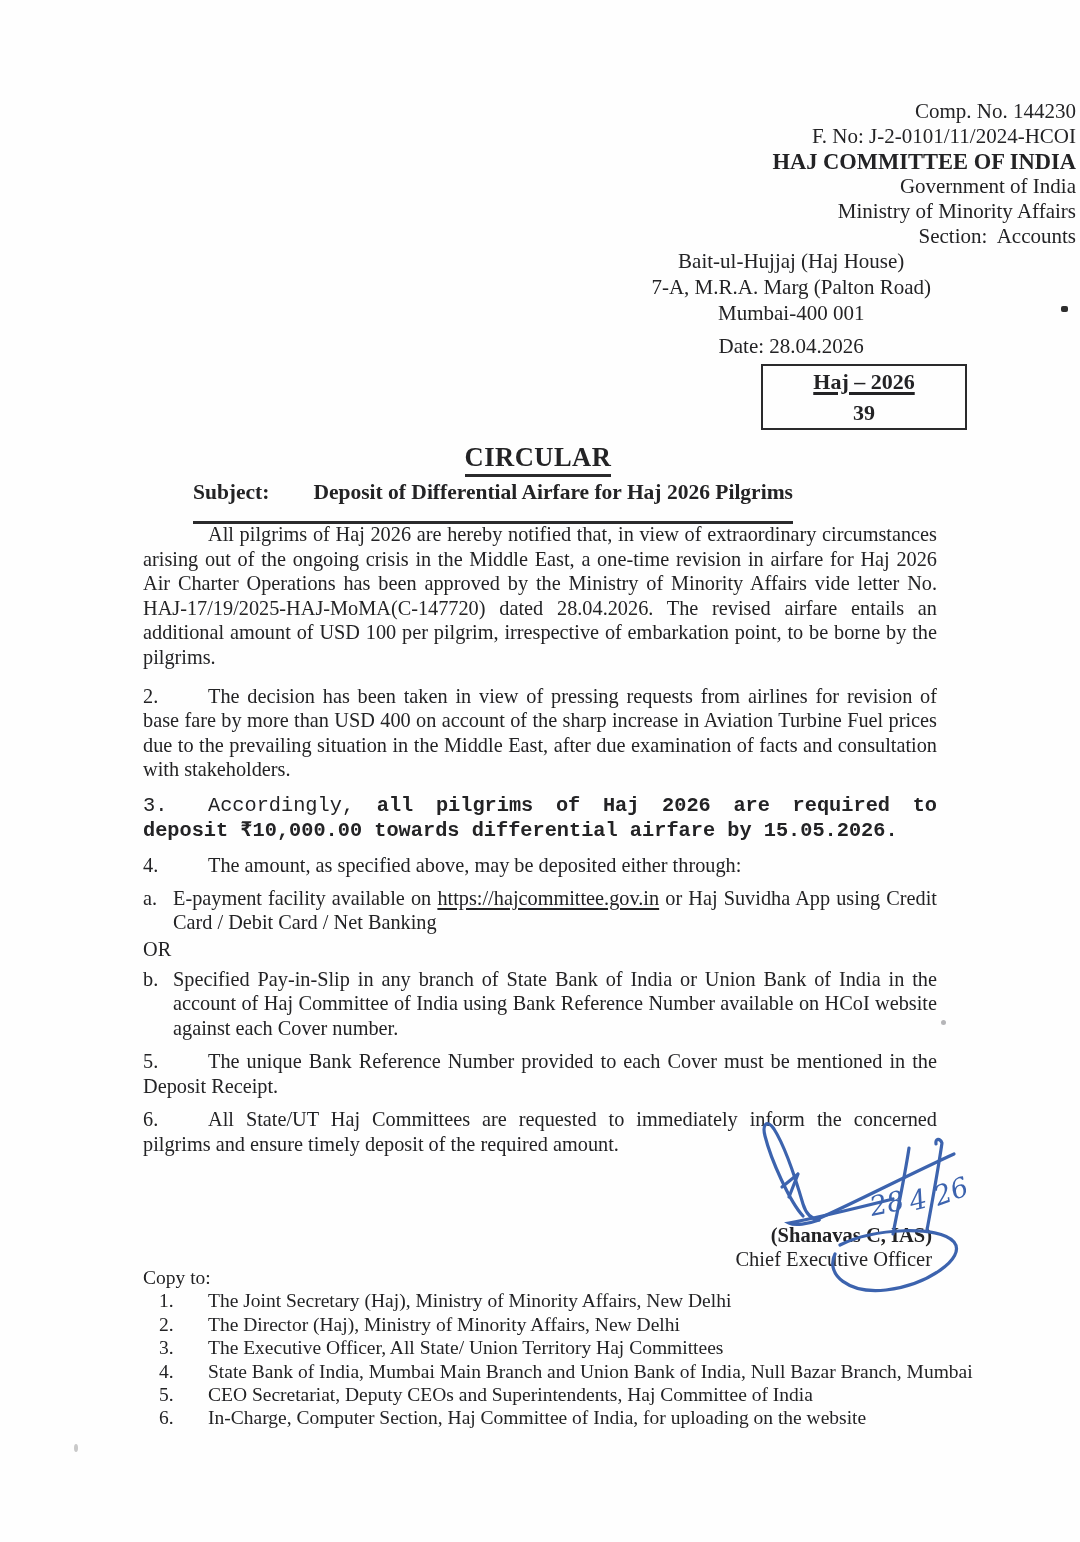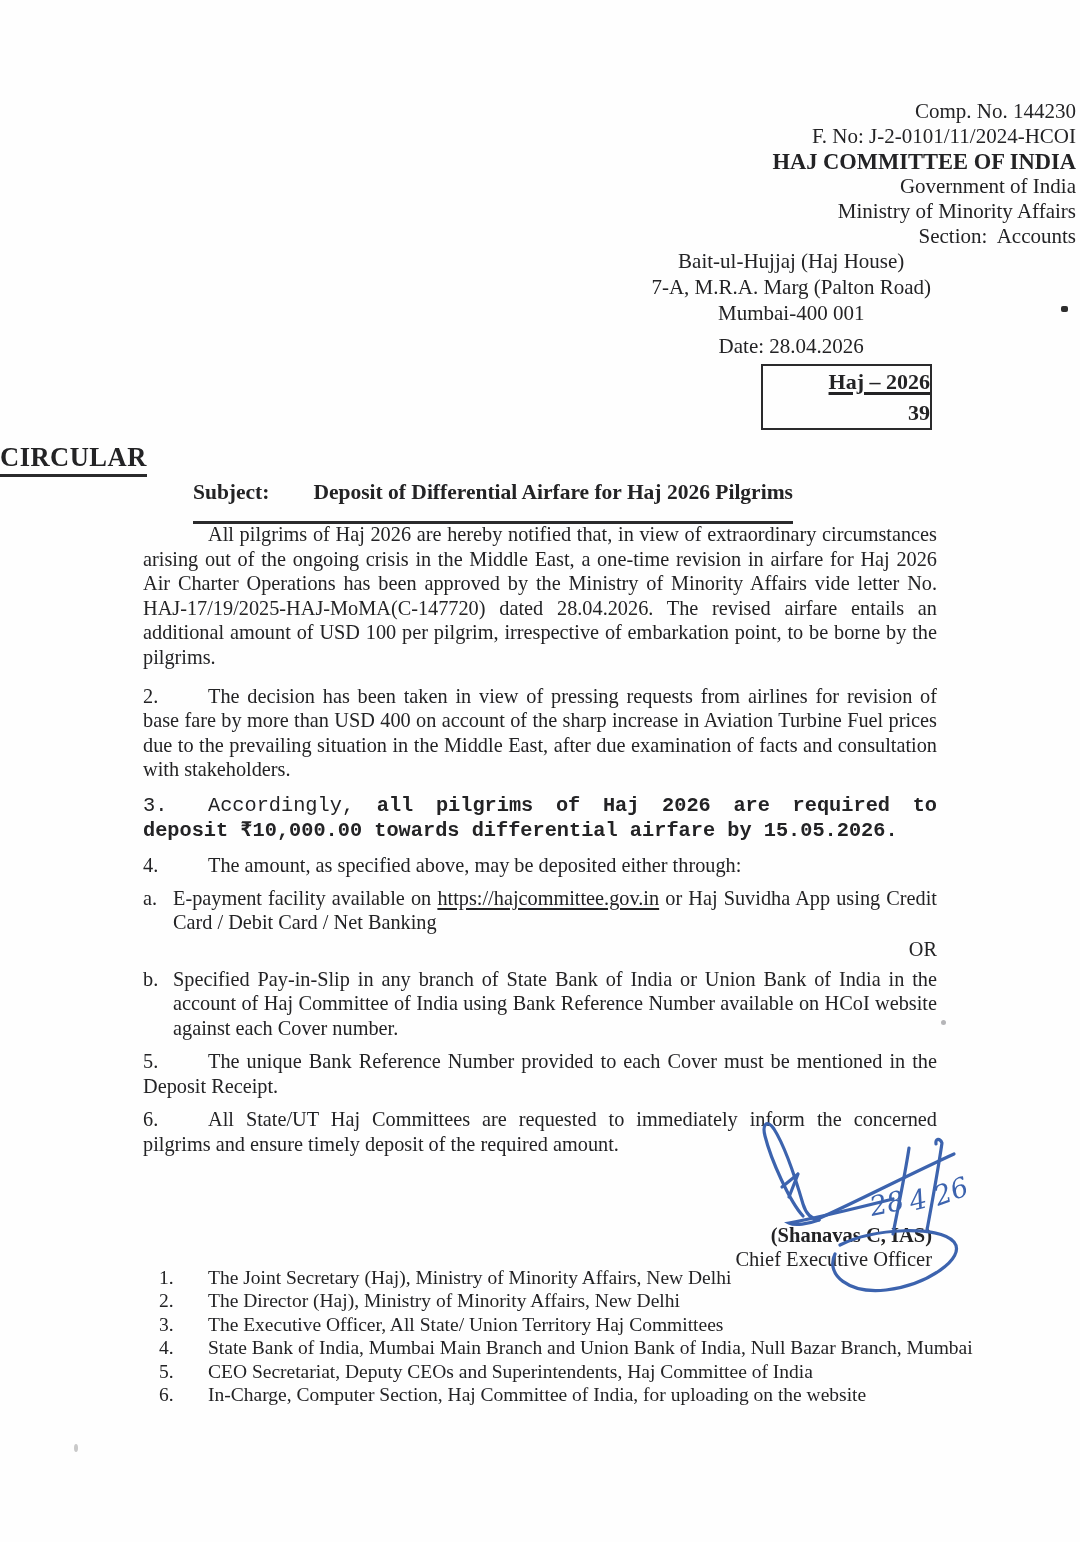--- a/index.html
+++ b/index.html
@@ -19,28 +19,28 @@
   }
   .header-center .org{font-weight:bold;font-size:22.5px;}
   
   .address-block{
     position:absolute;top:248px;right:149px;
     text-align:center;font-size:21px;line-height:26px;
   }
   .date-line{margin-top:7px;}
   
   .ref-box{
-    position:absolute;left:761px;top:364px;width:171px;height:66px;
+    position:absolute;left:761px;top:364px;width:206px;height:66px;
     border:2.5px solid #2a2a2c;box-sizing:border-box;
-    text-align:right;font-weight:bold;font-size:22px;line-height:31px;
+    text-align:center;font-weight:bold;font-size:22px;line-height:31px;
   }
   .ref-box .ref-title{text-decoration:underline;text-decoration-thickness:2.5px;text-underline-offset:3px;}
   
   .circular-title{
-    position:absolute;top:442px;left:0;width:1076px;
+    position:absolute;top:442px;left:0;width:1076px;text-align:center;
   }
   .circular-title span{
     display:inline-block;font-weight:bold;font-size:26.5px;letter-spacing:0.5px;
     border-bottom:3px solid #2a2a2c;padding-bottom:1px;
   }
   .subject-line{
     position:absolute;left:193px;top:480px;
     font-weight:bold;font-size:21.5px;
     border-bottom:3px solid #2a2a2c;padding-bottom:16px;
   }
@@ -49,21 +49,21 @@
   .doc-body{
     position:absolute;left:143px;top:522px;width:794px;
     font-size:20.3px;line-height:24.6px;text-align:justify;
   }
   .doc-body p{margin:0;}
   .p1{text-indent:65px;margin-bottom:14px !important;}
   .p2{margin-bottom:12px !important;}
   .p3{margin-bottom:10px !important;font-family:Liberation Mono, monospace;}
   .p4{margin-bottom:8px !important;}
   .item-a{margin-bottom:2px !important;}
-  .or-row{margin-bottom:5px !important;text-align:right;}
+  .or-row{margin-bottom:5px !important;text-align:left;}
   .item-b{margin-bottom:9px !important;}
   .p5{margin-bottom:9px !important;}
   .pnum{display:inline-block;width:65px;text-indent:0;}
   .sub-item{margin-left:65px;padding-left:30px;text-indent:-30px;}
   .sub-marker{display:inline-block;width:30px;text-indent:0;}
   .bold{font-weight:bold;}
   .doc-link{text-decoration:underline;text-underline-offset:3px;text-decoration-thickness:2px;}
   
   .sig-text{
     position:absolute;top:1224px;right:148px;
@@ -159,20 +159,21 @@
       <path class="ink" d="M 169 50 C 165 77, 158 110, 153 136" stroke="#3c63ae"></path>
       <path class="ink" d="M 202 45 C 198 72, 192 105, 187 132 M 202 45 C 200 40, 195 40, 196 46" stroke="#3c63ae"></path>
       <path class="ink" d="M 100 147 C 134 130, 199 127, 214 144 C 227 160, 187 187, 146 192 C 109 196, 85 177, 95 156" stroke="#3c63ae"></path>
     </g>
     <text class="ink-text" x="132" y="118" transform="rotate(-12 132 118)" fill="#3c63ae">28</text>
     <text class="ink-text" x="172" y="113" transform="rotate(-14 172 113)" fill="#3c63ae">4</text>
     <text class="ink-text" x="198" y="108" transform="rotate(-20 198 108)" fill="#3c63ae">26</text>
   </svg>
 
   <div class="copy-block">
+    <div class="copy-label">Copy to:</div>
     <div class="copy-item"><span class="copy-num">1.</span><span>The Joint Secretary (Haj), Ministry of Minority Affairs, New Delhi</span></div>
     <div class="copy-item"><span class="copy-num">2.</span><span>The Director (Haj), Ministry of Minority Affairs, New Delhi</span></div>
     <div class="copy-item"><span class="copy-num">3.</span><span>The Executive Officer, All State/ Union Territory Haj Committees</span></div>
     <div class="copy-item"><span class="copy-num">4.</span><span>State Bank of India, Mumbai Main Branch and Union Bank of India, Null Bazar Branch, Mumbai</span></div>
     <div class="copy-item"><span class="copy-num">5.</span><span>CEO Secretariat, Deputy CEOs and Superintendents, Haj Committee of India</span></div>
     <div class="copy-item"><span class="copy-num">6.</span><span>In-Charge, Computer Section, Haj Committee of India, for uploading on the website</span></div>
   </div>
 
   <div class="speck speck-1"></div>
   <div class="speck speck-2"></div>

